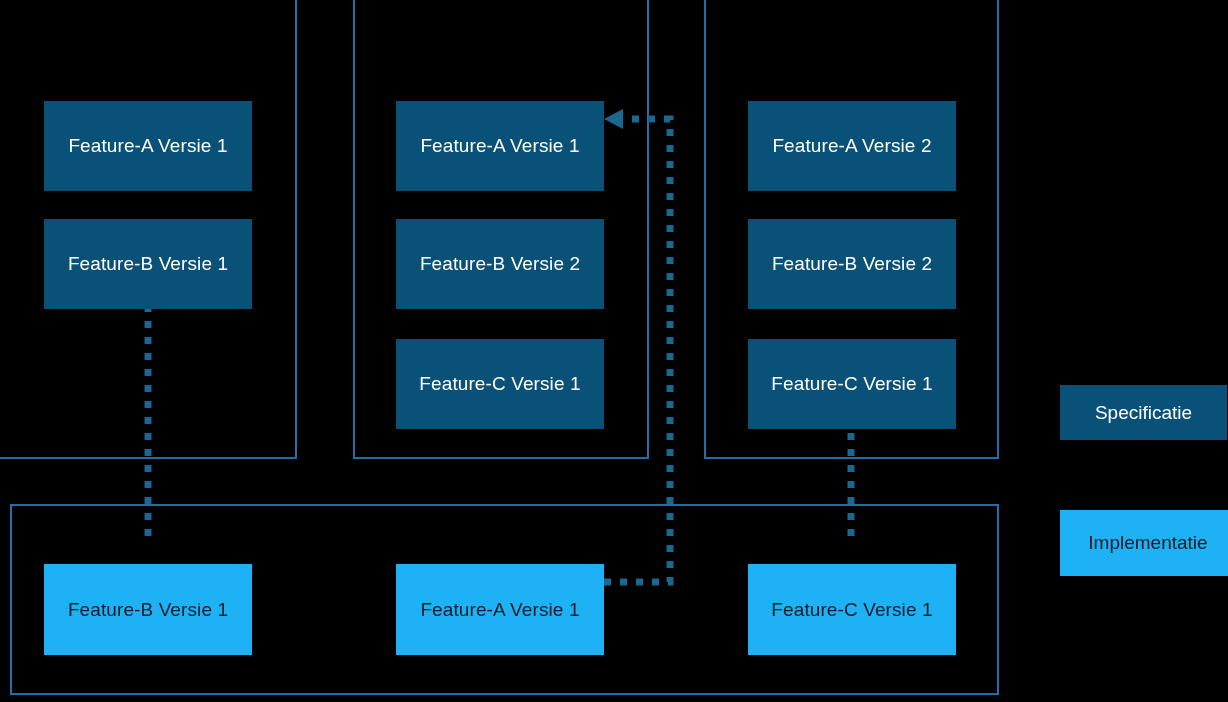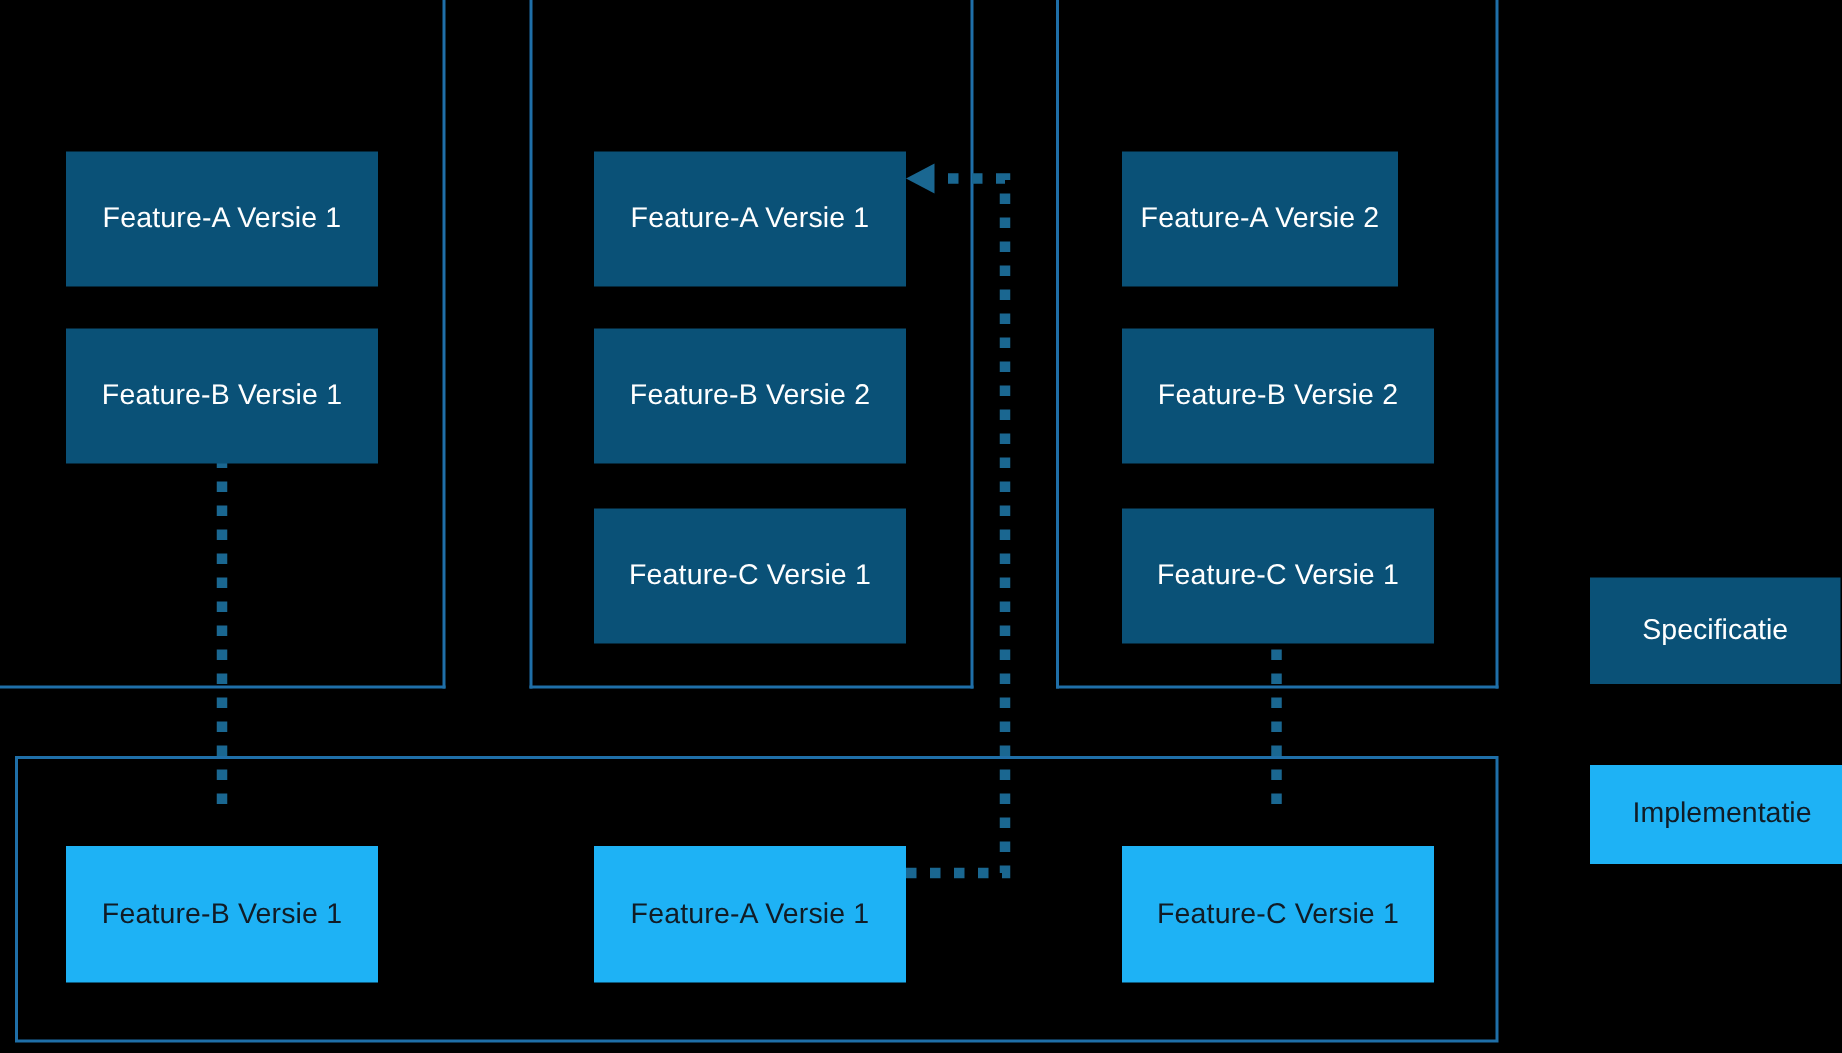--- a/index.html
+++ b/index.html
@@ -124,21 +124,21 @@
   </div>
 
   <div class="node spec" style="left:396px; top:191px; width:208px; height:90px;">
     <span>Feature-B Versie 2</span>
   </div>
 
   <div class="node spec" style="left:396px; top:311px; width:208px; height:90px;">
     <span>Feature-C Versie 1</span>
   </div>
 
-  <div class="node spec" style="left:748px; top:73px; width:184px; height:90px;">
+  <div class="node spec" style="left:748px; top:73px; width:208px; height:90px;">
     <span>Feature-A Versie 2</span>
   </div>
 
   <div class="node spec" style="left:748px; top:191px; width:208px; height:90px;">
     <span>Feature-B Versie 2</span>
   </div>
 
   <div class="node spec" style="left:748px; top:311px; width:208px; height:90px;">
     <span>Feature-C Versie 1</span>
   </div>
@@ -148,21 +148,21 @@
   </div>
 
   <div class="node impl" style="left:396px; top:536px; width:208px; height:91px;">
     <span>Feature-A Versie 1</span>
   </div>
 
   <div class="node impl" style="left:748px; top:536px; width:208px; height:91px;">
     <span>Feature-C Versie 1</span>
   </div>
 
-  <div class="legend-box spec" style="left:1060px; top:385px; width:167px; height:71px;">
+  <div class="legend-box spec" style="left:1060px; top:385px; width:167px; height:55px;">
     <span>Specificatie</span>
   </div>
 
   <div class="legend-box impl" style="left:1060px; top:510px; width:176px; height:66px;">
     <span>Implementatie</span>
   </div>
 
 </div>
 
 </body></html>

